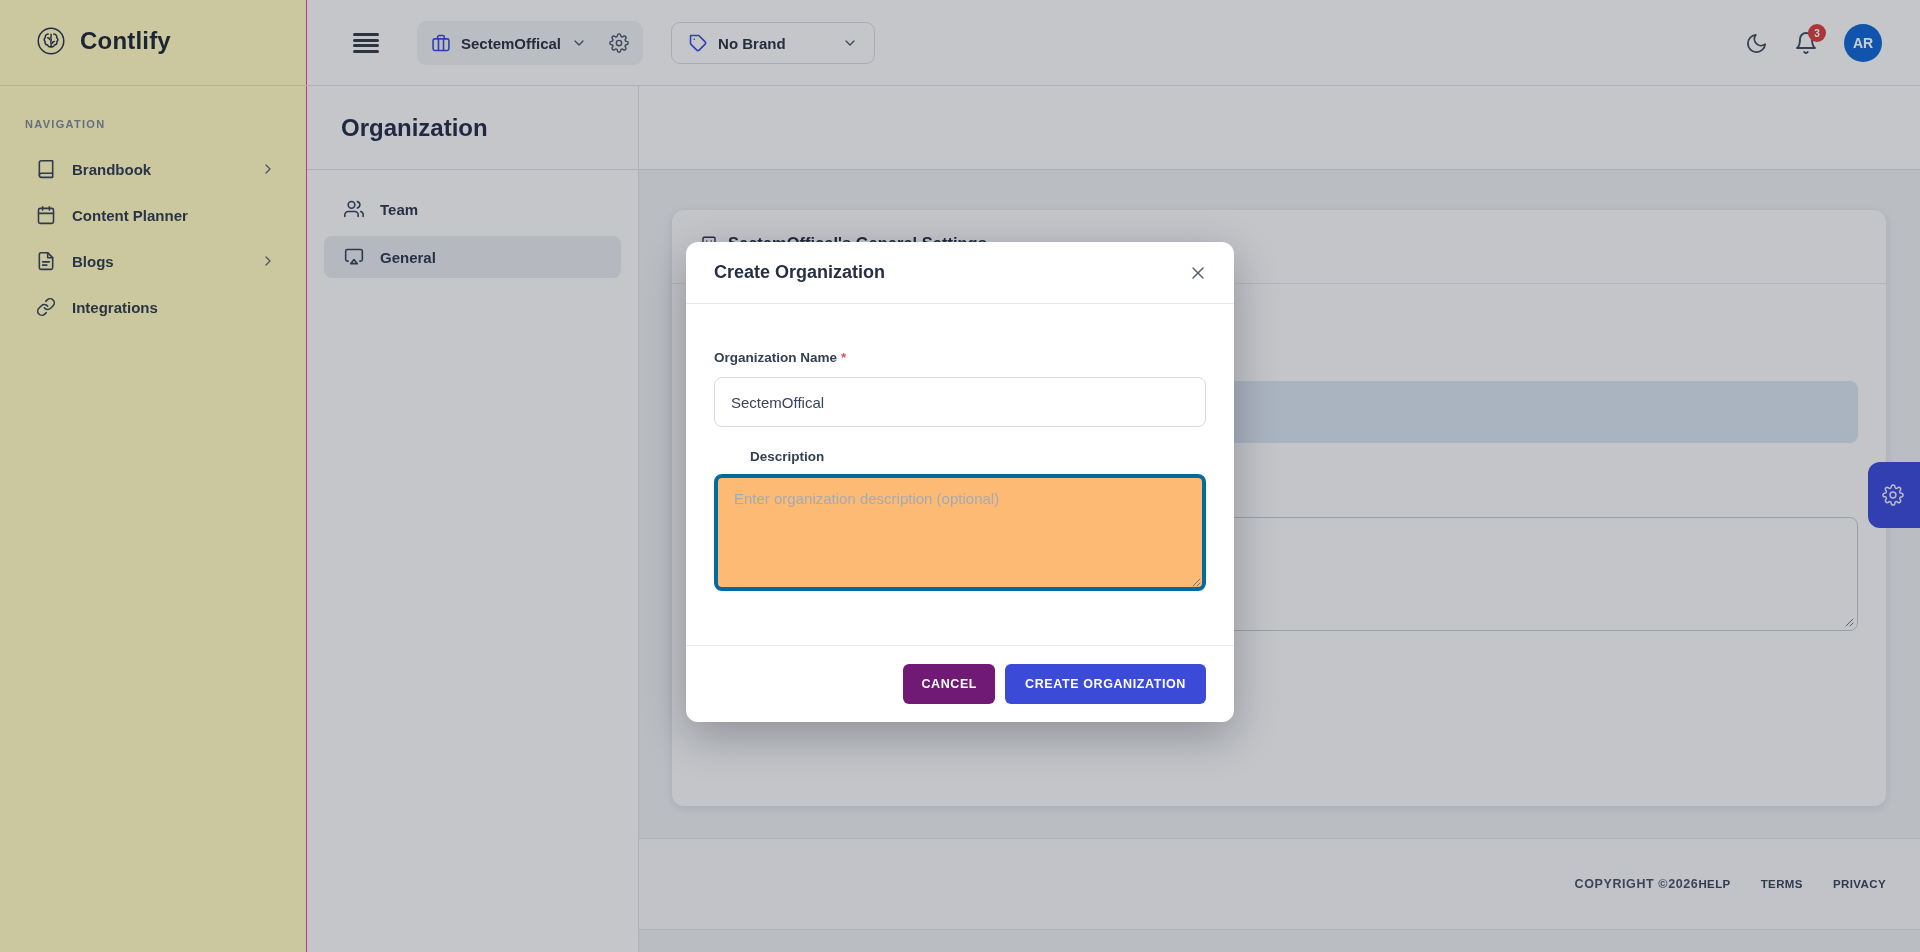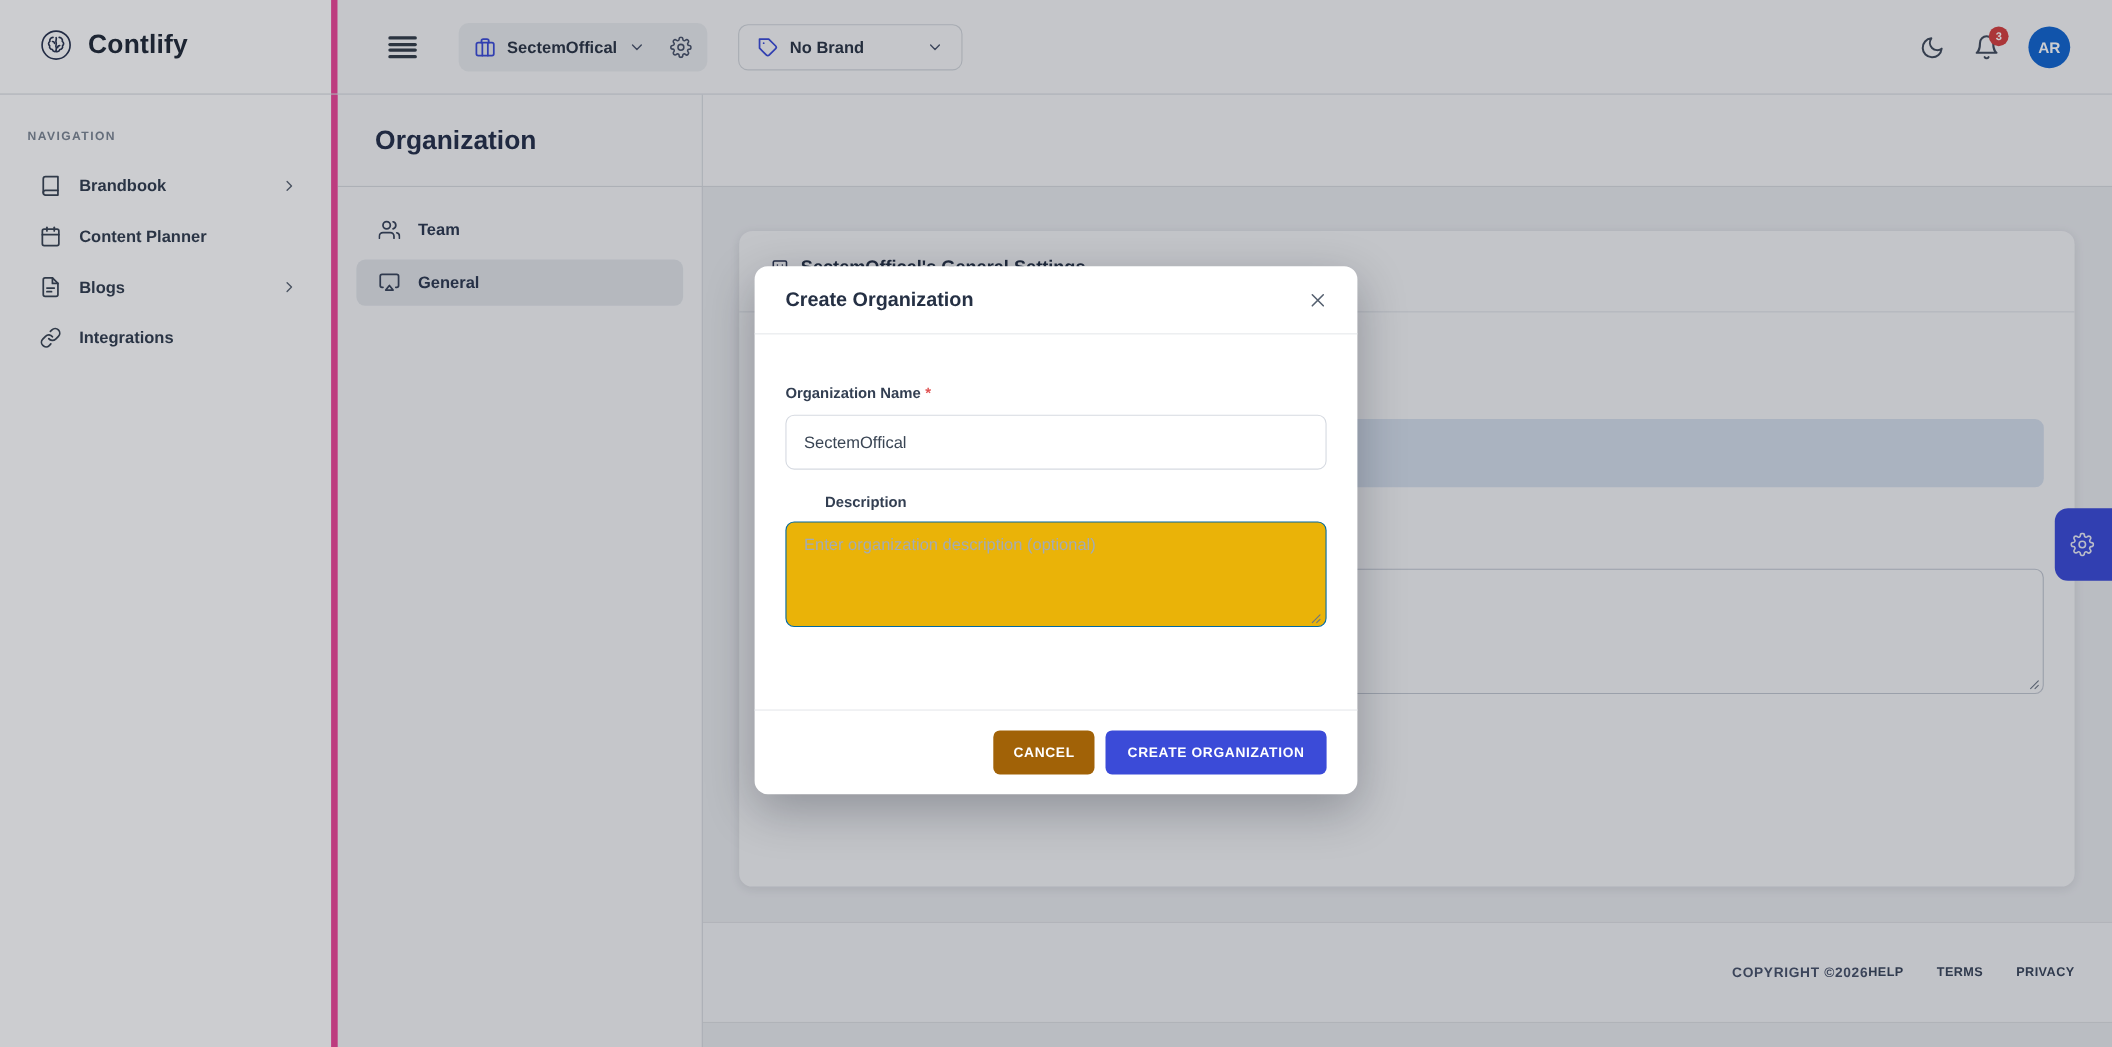--- a/index.html
+++ b/index.html
@@ -3,21 +3,21 @@
 <meta charset="utf-8">
 <style>
   * { margin:0; padding:0; box-sizing:border-box; }
   html,body { width:1920px; height:952px; overflow:hidden; }
   body { font-family:"Liberation Sans", sans-serif; background:#e9ebee; position:relative; color:#323e4f; }
 
   svg { display:block; }
   .stroke-ic { fill:none; stroke:currentColor; stroke-width:1.9; stroke-linecap:round; stroke-linejoin:round; }
 
   
-  .sidebar { position:absolute; left:0; top:0; width:307px; height:952px; background:#ffffff; border-right:6px solid #ec4899; z-index:2; }
+  .sidebar { position:absolute; left:0; top:0; width:307px; height:952px; background:#fef9c3; border-right:1px solid #ec4899; z-index:2; }
   .header  { position:absolute; left:307px; top:0; right:0; height:86px; background:#f6f7f8; display:flex; align-items:center; z-index:2; }
   .top-border { position:absolute; left:0; top:85px; width:1920px; height:1px; background:#d8dbdf; z-index:3; }
   .titlerow { position:absolute; left:307px; top:86px; right:0; height:84px; background:#f6f7f8; border-bottom:1px solid #d8dbdf; display:flex; align-items:center; padding-left:34px; }
   .subnav  { position:absolute; left:307px; top:170px; width:331px; bottom:0; background:#f6f7f8; padding:18px 17px; }
   .vline2  { position:absolute; left:638px; top:86px; bottom:0; width:1px; background:#d8dbdf; z-index:3; }
   .content { position:absolute; left:639px; top:170px; right:0; bottom:0; background:#e9ebee; }
 
   
   .logo-row { display:flex; align-items:center; gap:14px; margin:26px 0 0 36px; }
   .logo-badge { width:30px; height:30px; color:#2a3550; }
@@ -76,25 +76,25 @@
   .modal { position:absolute; left:686px; top:242px; width:548px; height:480px; background:#ffffff; border-radius:12px; box-shadow:0 14px 44px rgba(10,15,30,.28); z-index:60; display:flex; flex-direction:column; }
   .modal-head { height:62px; padding:0 26px 0 28px; display:flex; align-items:center; justify-content:space-between; border-bottom:1px solid #e6e8ec; }
   .modal-title { font-size:18px; font-weight:700; color:#253044; }
   .modal-close { width:20px; height:20px; color:#55606f; cursor:pointer; }
   .modal-body { padding:46px 28px 0 28px; flex:0 0 auto; }
   .field-label { font-size:13.5px; font-weight:700; color:#333f52; }
   .req { color:#e05252; margin-left:4px; font-weight:700; }
   .text-input { margin-top:12px; width:100%; height:50px; border:1px solid #d6dae1; border-radius:8px; background:#fff; padding:0 16px; font-family:"Liberation Sans",sans-serif; font-size:15px; color:#3a4554; outline:none; }
   .desc-label { margin-top:22px;margin-left:36px; }
   .ta-wrap { position:relative; margin-top:10px; }
-  .modal-ta { width:100%; height:96px; border:1px solid #0369a1; border-radius:8px; background:#eab308; padding:12px 16px; font-family:"Liberation Sans",sans-serif; font-size:15px; color:#3a4554; resize:none; outline:none; }
+  .modal-ta { width:100%; height:117px; border:4px solid #0369a1; border-radius:8px; background:#fdba74; padding:12px 16px; font-family:"Liberation Sans",sans-serif; font-size:15px; color:#3a4554; resize:none; outline:none; }
   .modal-ta::placeholder { color:#a3abb6; }
   .modal-foot { margin-top:auto; border-top:1px solid #e6e8ec; padding:18px 28px; display:flex; justify-content:flex-end; gap:10px; }
   .btn { height:40px; border:none; border-radius:6px; font-family:"Liberation Sans",sans-serif; font-size:12.5px; font-weight:700; letter-spacing:.6px; color:#fff; padding:0 18px; cursor:pointer; }
-  .btn-cancel { background:#a16207;text-align:center; }
+  .btn-cancel { background:#701a75;text-align:center; }
   .btn-create { background:#3b4bd8; padding:0 20px; }
 </style>
 </head>
 <body>
 
 <div class="sidebar">
   <div class="logo-row">
     <span class="logo-badge">
       <svg viewBox="0 0 32 32" class="stroke-ic" style="stroke-width:1.6">
         <circle cx="16" cy="16" r="13.6"></circle>

